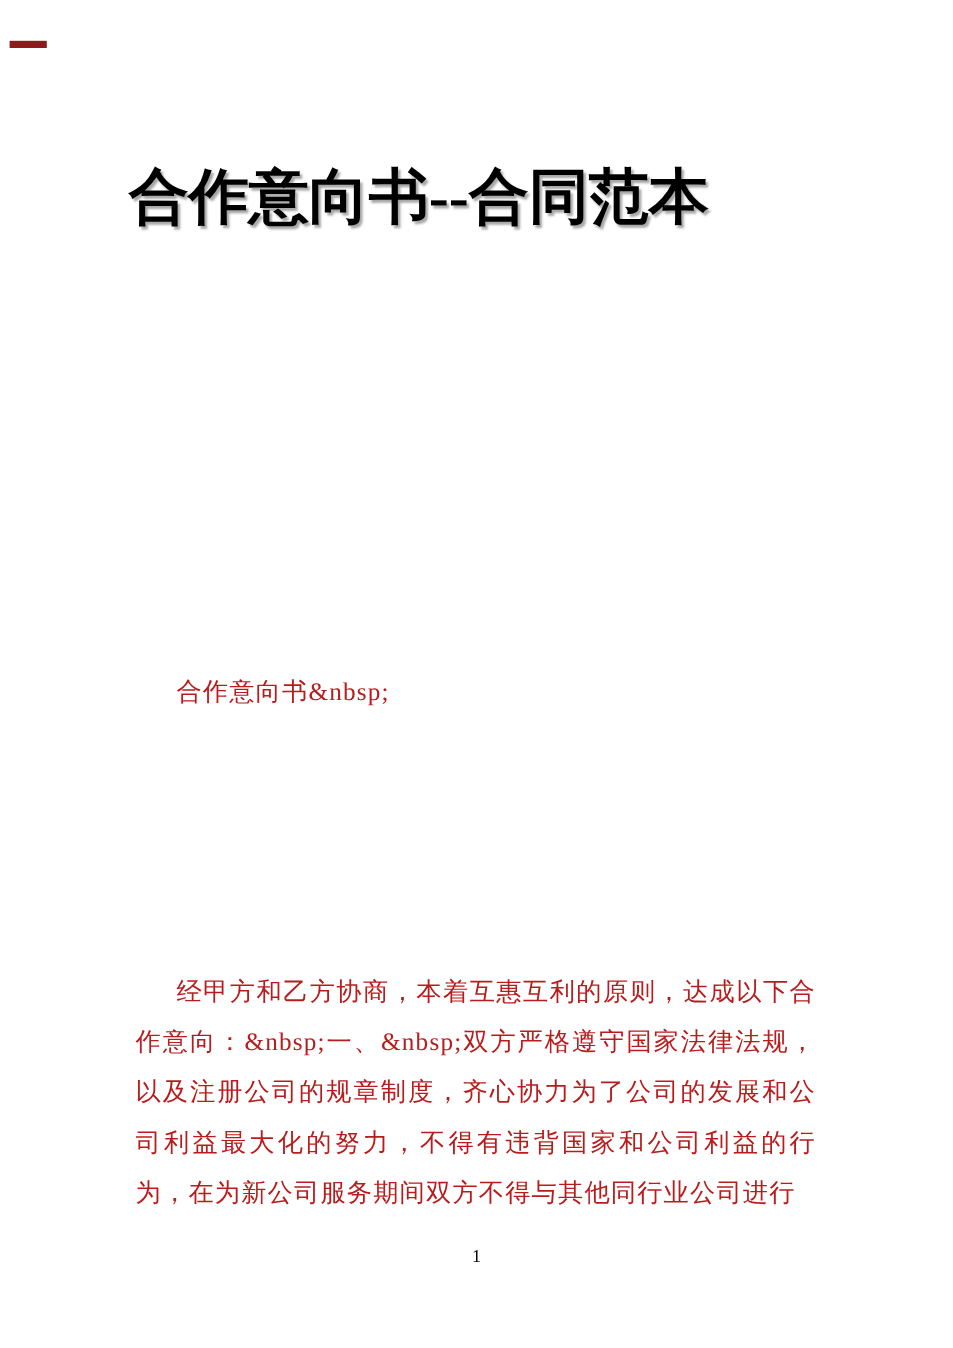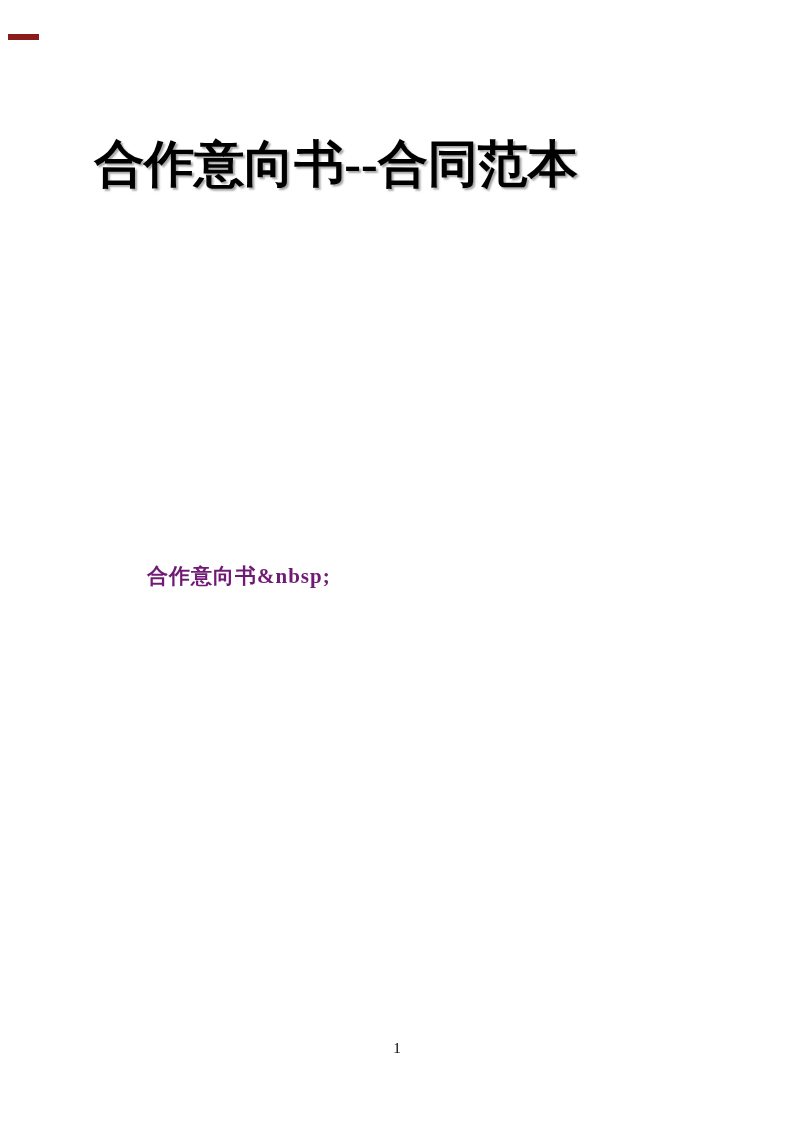--- a/index.html
+++ b/index.html
@@ -31,31 +31,32 @@
     width: 672px;
     margin: 0;
     text-align: center;
     font-size: 50px;
     font-weight: bold;
     line-height: 1.15;
     letter-spacing: 0;
     color: #000000;
     text-shadow: 2px 2px 2px #a6a6a6;
     white-space: nowrap;
+    padding-left: 13px;
   }
   .para {
     position: absolute;
     left: 113px;
     width: 567px;
     margin: 0;
     font-size: 21px;
-    font-weight: bold;
+    font-weight: normal;
     line-height: 42px;
     letter-spacing: 1px;
-    color: #701a75;
+    color: #b91c1c;
     text-align: justify;
   }
   .p1 { top: 555px; text-indent: 34px; }
   .p2 { top: 682px; text-indent: 34px; }
   .p3 { top: 805px; text-indent: 34px; }
   .page-number {
     position: absolute;
     top: 1040px;
     left: 0;
     width: 794px;
@@ -70,16 +71,17 @@
 
 <div class="page">
 
   <div class="top-mark" style="background-color: rgb(139, 28, 28);"></div>
 
   <h1 class="title">合作意向书--合同范本</h1>
 
   <p class="para p1">合作意向书&amp;nbsp;</p>
 
 
+  <p class="para p3">经甲方和乙方协商，本着互惠互利的原则，达成以下合作意向：&amp;nbsp;一、&amp;nbsp;双方严格遵守国家法律法规，以及注册公司的规章制度，齐心协力为了公司的发展和公司利益最大化的努力，不得有违背国家和公司利益的行为，在为新公司服务期间双方不得与其他同行业公司进行</p>
 
   <div class="page-number">1</div>
 
 </div>
 
 </body></html>

